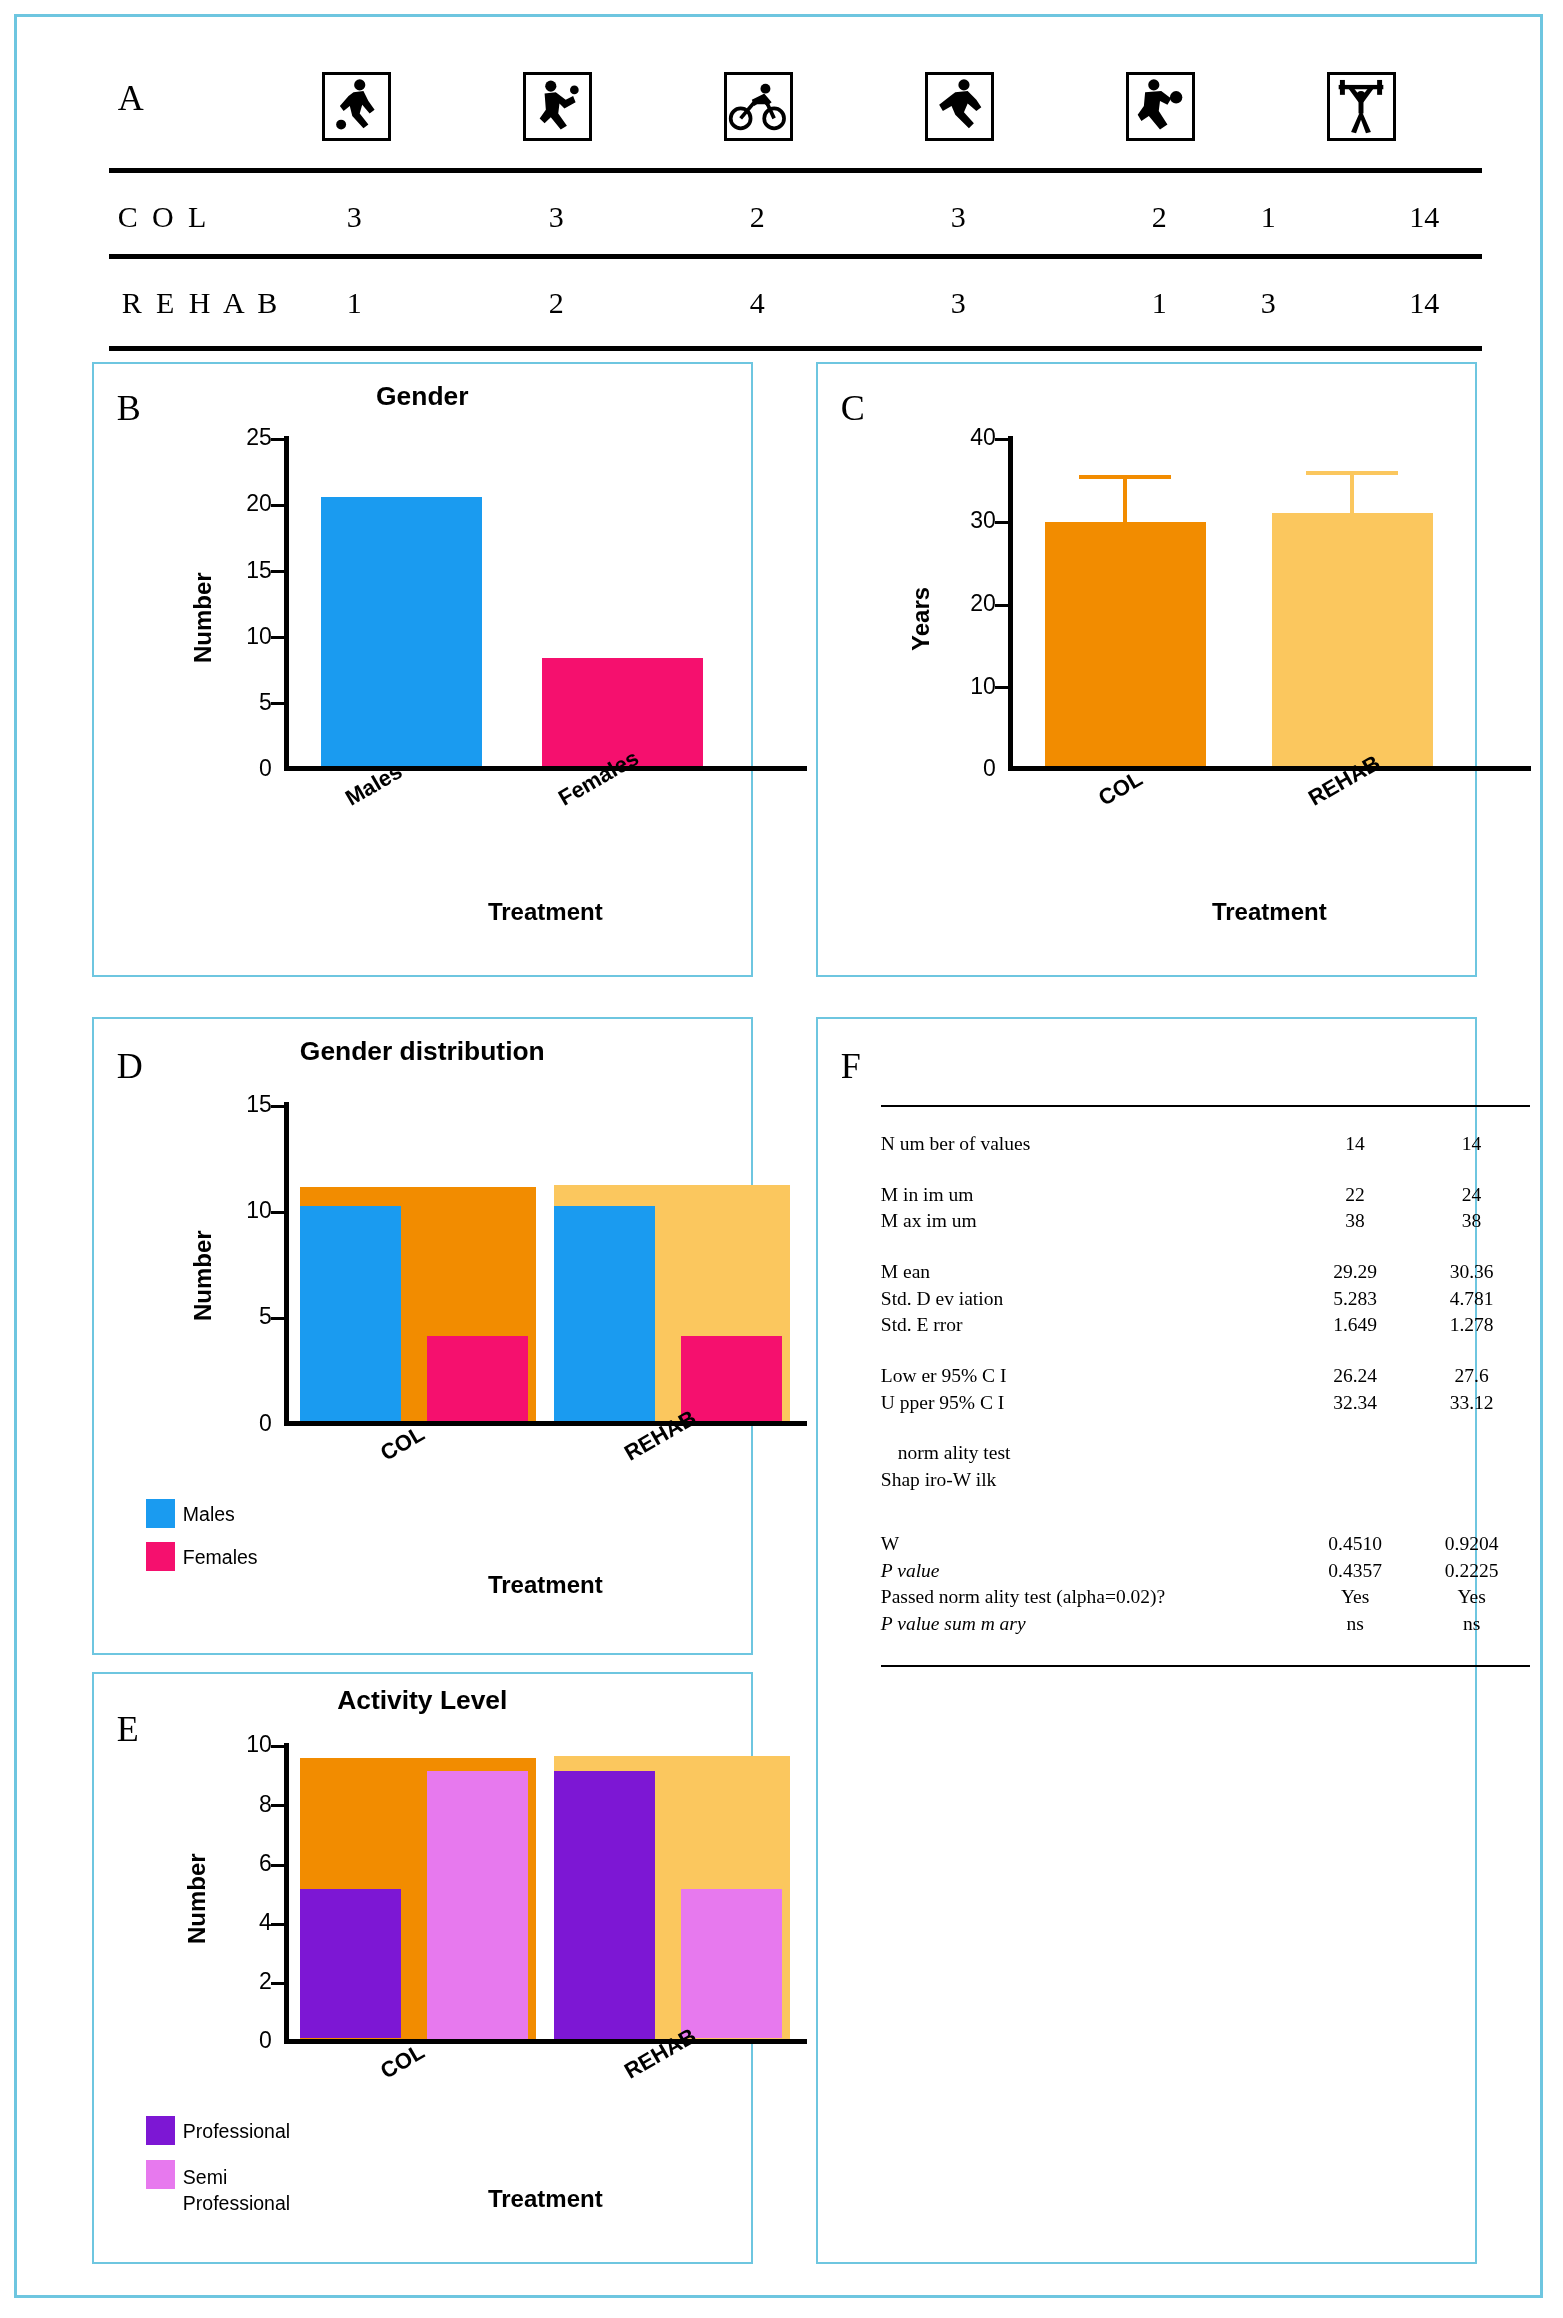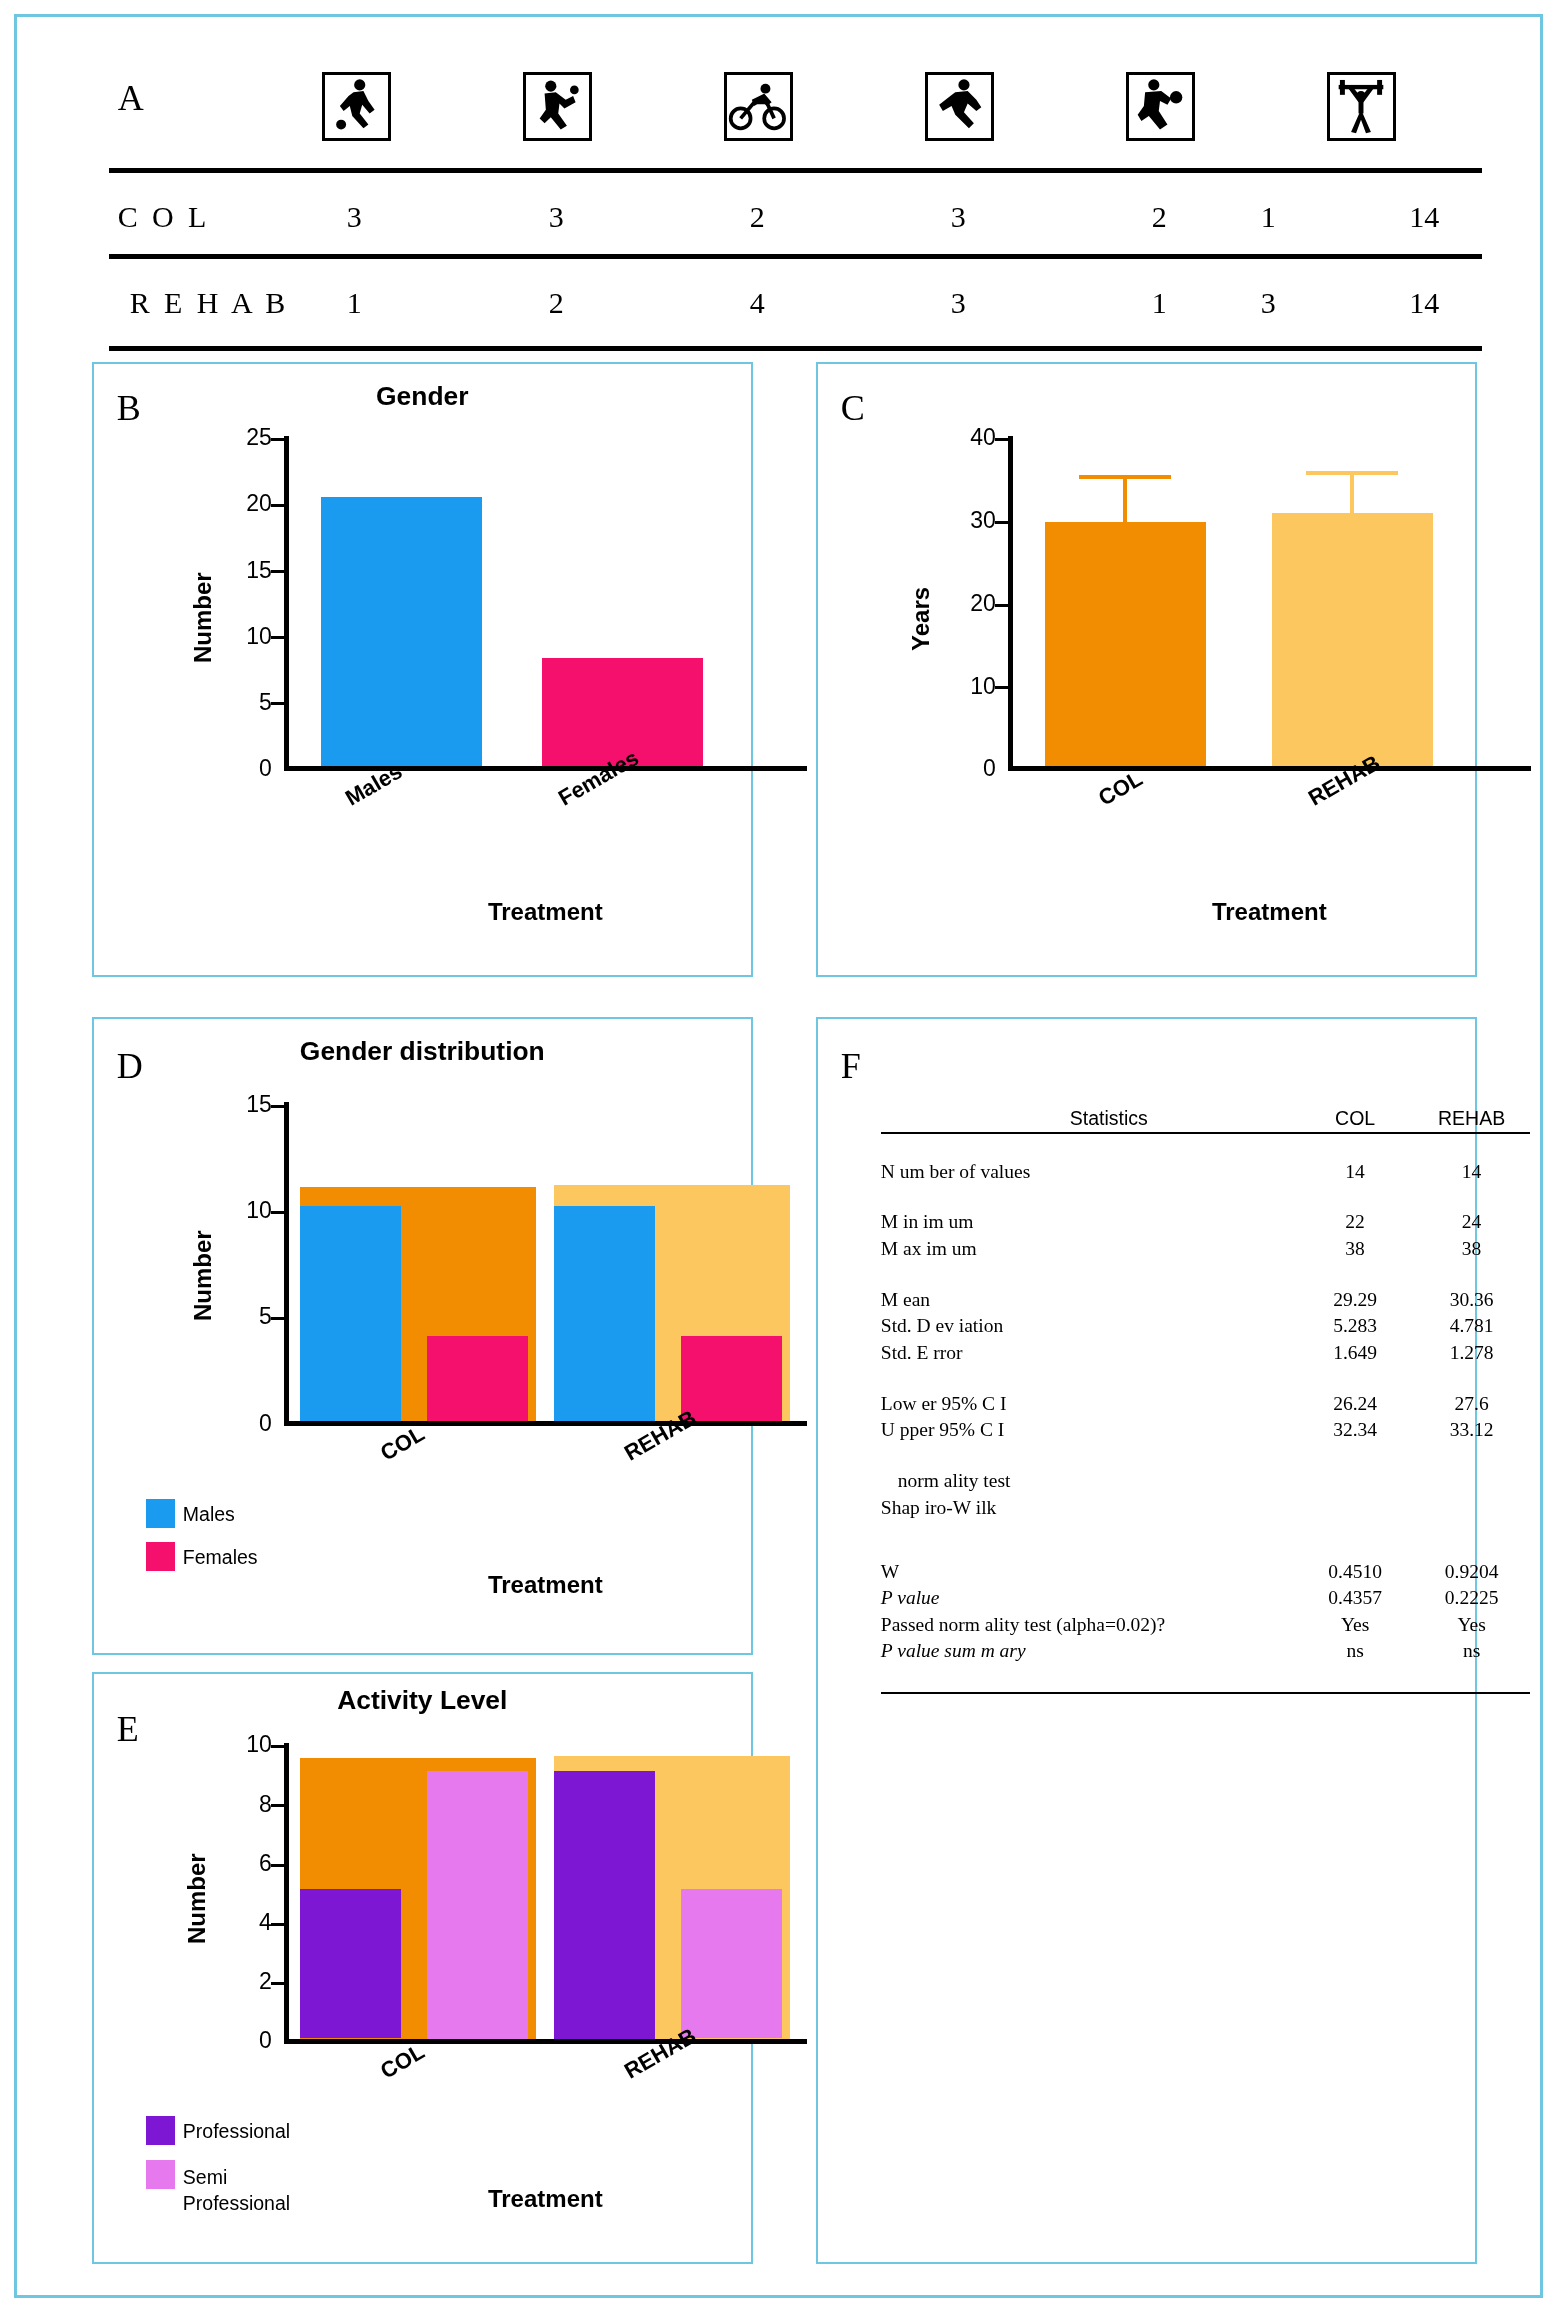--- a/index.html
+++ b/index.html
@@ -108,21 +108,21 @@
 
     <div class="rowlab" style="left:101px;top:183px;">C O L</div>
     <div class="numcell" style="left:303px;top:183px;">3</div>
     <div class="numcell" style="left:505px;top:183px;">3</div>
     <div class="numcell" style="left:706px;top:183px;">2</div>
     <div class="numcell" style="left:907px;top:183px;">3</div>
     <div class="numcell" style="left:1108px;top:183px;">2</div>
     <div class="numcell" style="left:1217px;top:183px;">1</div>
     <div class="numcell" style="left:1373px;top:183px;">14</div>
 
-    <div class="rowlab" style="left:113px;top:269px;">R E H A B</div>
+    <div class="rowlab" style="left:105px;top:269px;">R E H A B</div>
     <div class="numcell" style="left:303px;top:269px;">1</div>
     <div class="numcell" style="left:505px;top:269px;">2</div>
     <div class="numcell" style="left:706px;top:269px;">4</div>
     <div class="numcell" style="left:907px;top:269px;">3</div>
     <div class="numcell" style="left:1108px;top:269px;">1</div>
     <div class="numcell" style="left:1217px;top:269px;">3</div>
     <div class="numcell" style="left:1373px;top:269px;">14</div>
   </div>
 
   <div class="panel" style="left:75px;top:345px;width:661px;height:615px;">
@@ -257,25 +257,20 @@
       <span>Professional</span>
     </div>
   </div>
 
   <div class="panel" style="left:799px;top:1000px;width:661px;height:1247px;">
     <div class="panel-letter" style="left:23px;top:26px;">F</div>
 
     <div class="stats">
       <table class="statstbl">
         <tbody>
-            <tr class="hdrrow">
-          <td class="first" style="padding-left:40px;">Statistics</td>
-          <td class="c-col">COL</td>
-          <td class="c-col">REHAB</td>
-        </tr>
         <tr>
               <td colspan="3" style="padding:0;">
                 <div style="border-top:2.3px solid #000;width:100%;"></div>
               </td>
             </tr>
         <tr class="spacer">
               <td colspan="3"></td>
             </tr>
 
         <tr>

